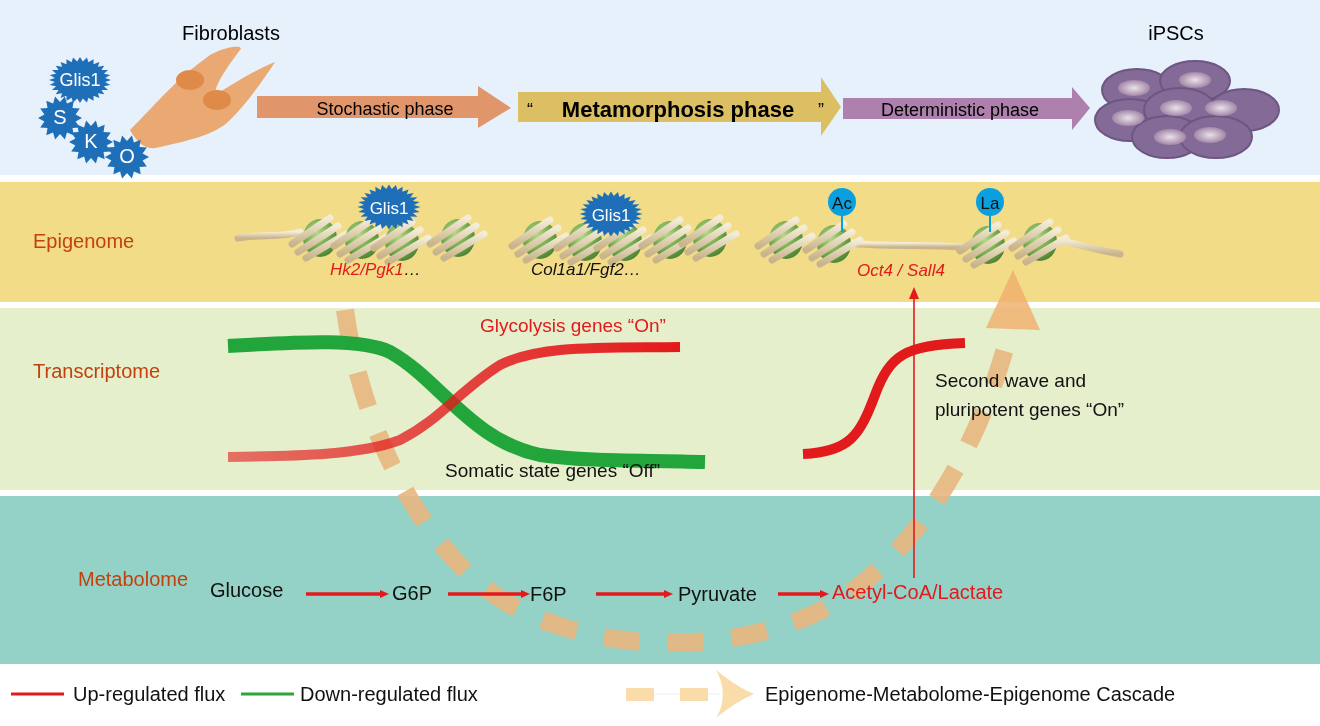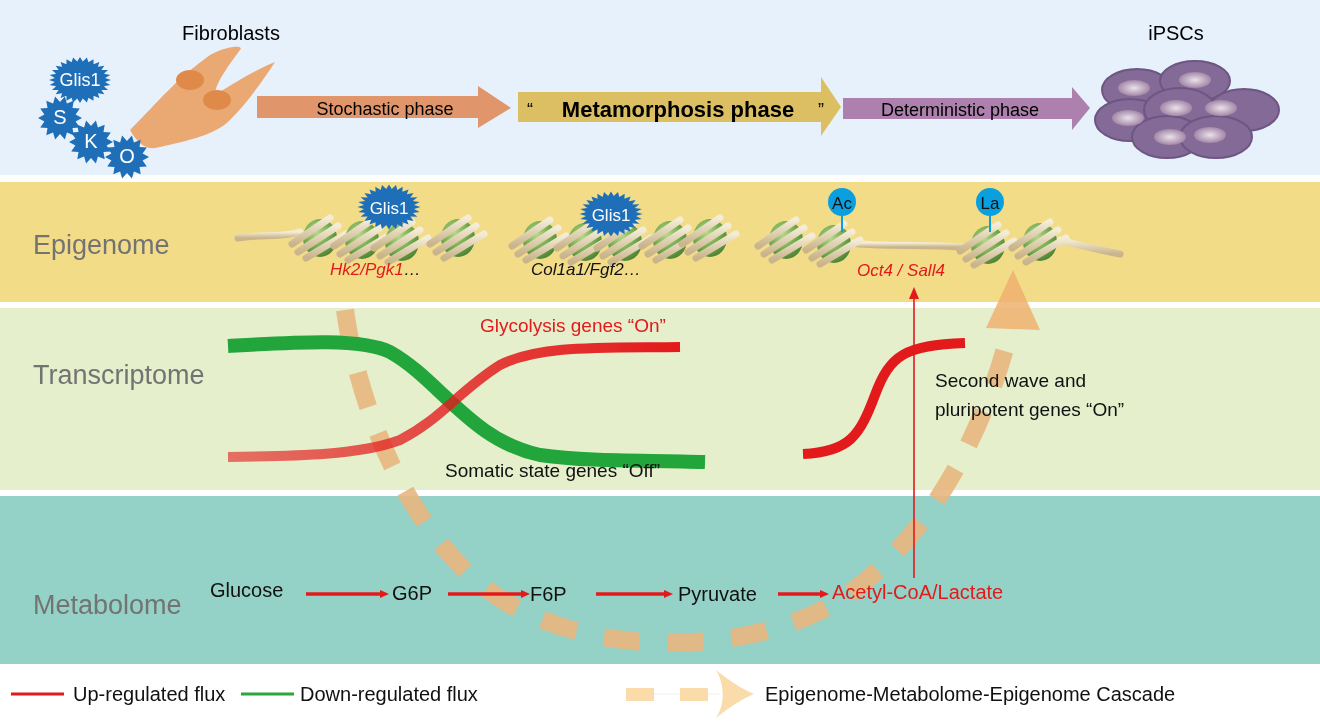--- a/index.html
+++ b/index.html
@@ -3,35 +3,35 @@
 <meta charset="utf-8">
 <style>
   html, body { margin:0; padding:0; background:#ffffff; }
   body { width:1320px; height:726px; position:relative; overflow:hidden;
          font-family:"Liberation Sans", sans-serif; color:#111; }
   .band { position:absolute; left:0; width:1320px; }
   #band-top   { top:0;   height:175px; background:#e7f1fb; }
   #band-epi   { top:182px; height:120px; background:#f2dc88; }
   #band-trans { top:308px; height:182px; background:#e5efcc; }
   #band-meta  { top:496px; height:168px; background:#94d1c6; }
-  .row-label { position:absolute; left:33px; font-size:27px; color:#737373; }
+  .row-label { position:absolute; left:33px; font-size:20px; color:#c2410c; }
   svg#diagram { position:absolute; left:0; top:0; }
   .t { font-family:"Liberation Sans", sans-serif; }
 </style>
 </head>
 <body>
 
 <div class="band" id="band-top"></div>
 <div class="band" id="band-epi"></div>
 <div class="band" id="band-trans"></div>
 <div class="band" id="band-meta"></div>
 
 <div class="row-label" style="top:230px;">Epigenome</div>
 <div class="row-label" style="top:360px;">Transcriptome</div>
-<div class="row-label" style="top:590px;">Metabolome</div>
+<div class="row-label" style="top:568px;margin-left:45px;">Metabolome</div>
 
 <svg id="diagram" width="1320" height="726" viewBox="0 0 1320 726">
   <defs>
     <radialGradient id="nucGrad" cx="40%" cy="35%" r="70%">
       <stop offset="0%" stop-color="#b8d98a"></stop>
       <stop offset="60%" stop-color="#6fa84a"></stop>
       <stop offset="100%" stop-color="#4c7f32"></stop>
     </radialGradient>
     <linearGradient id="dnaGrad" x1="0" y1="0" x2="0" y2="1">
       <stop offset="0%" stop-color="#f4ecd6"></stop>

